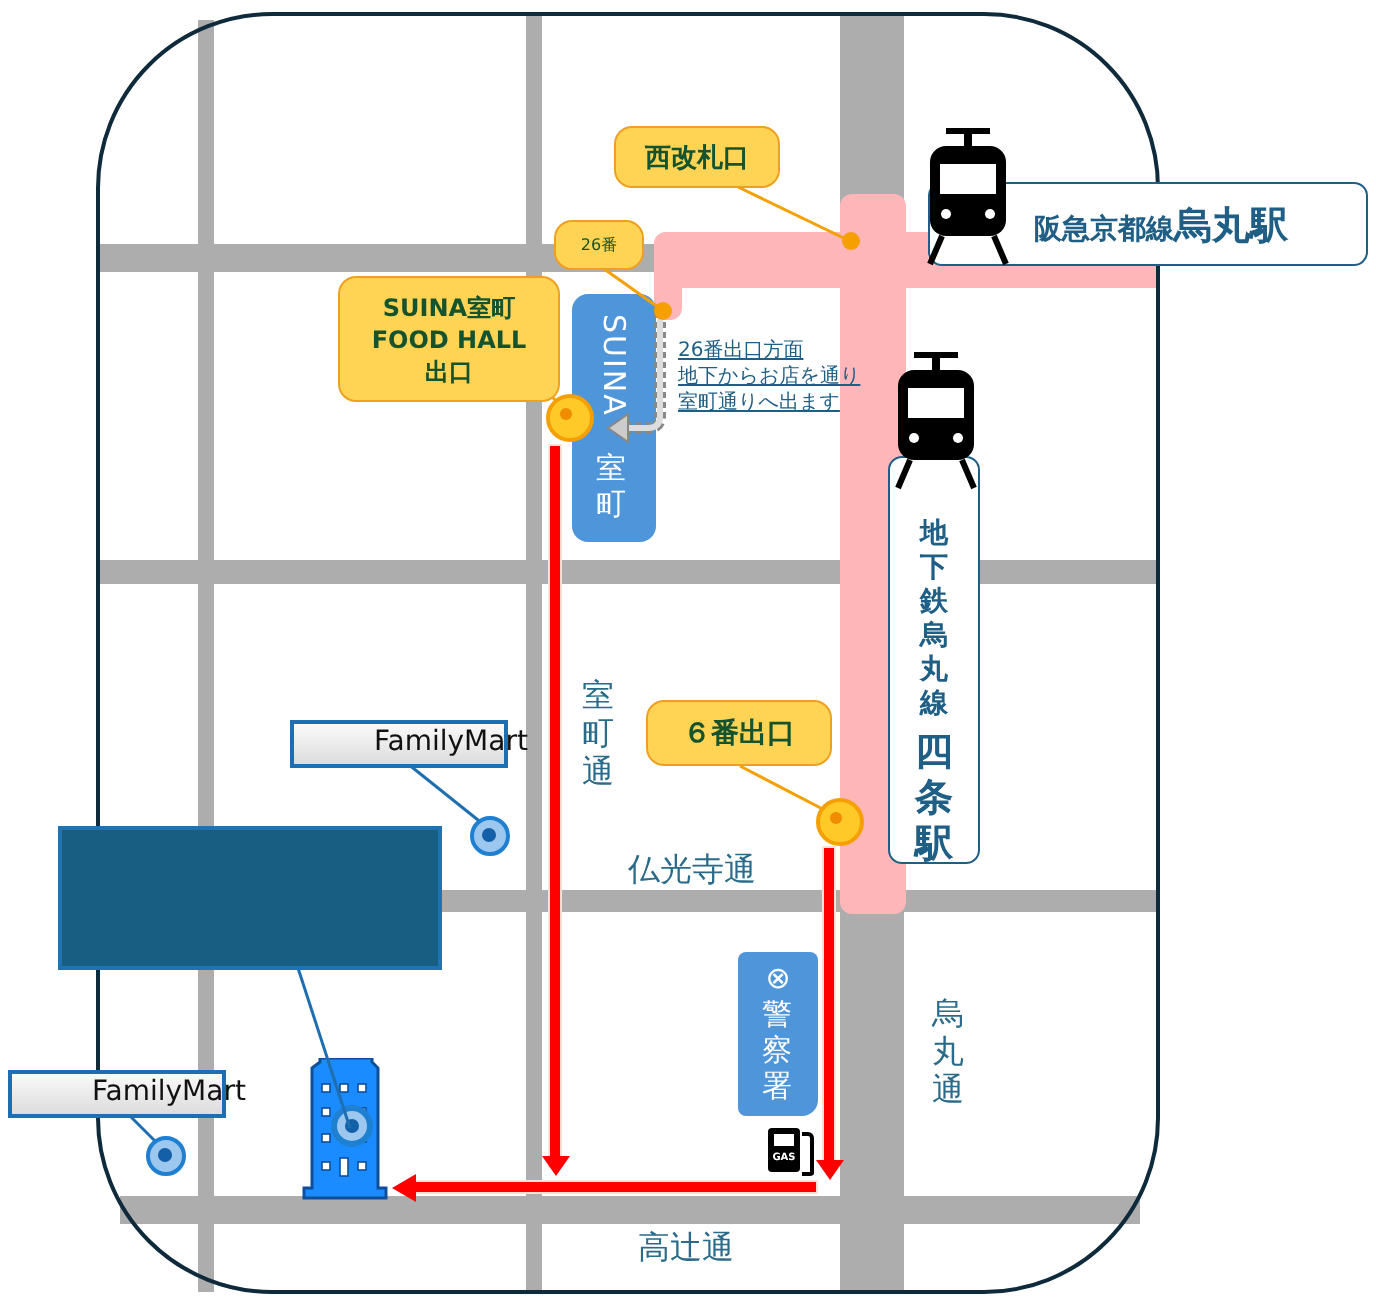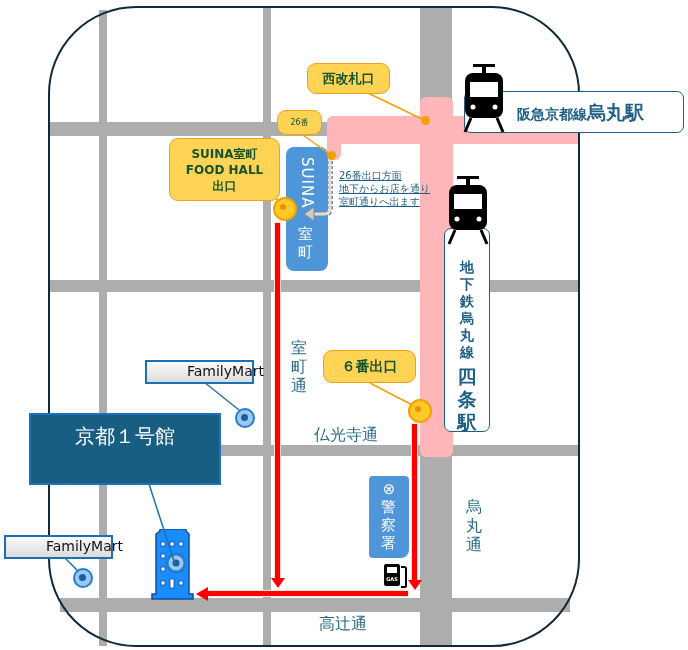--- a/index.html
+++ b/index.html
@@ -85,21 +85,20 @@
       <rect x="28" y="52" width="4" height="4"></rect>
   </g>
   <circle cx="25" cy="34" r="9" fill="#9cc8ef" stroke="#1f7fd0" stroke-width="3"></circle>
   <circle cx="25" cy="34" r="3.5" fill="#135fa8"></circle>
 </svg>
 
 <svg class="abs" style="left:140px; top:480px;" width="40" height="90">
     <line x1="9" y1="4" x2="35" y2="84" stroke="#1f6fb0" stroke-width="1.5"></line>
   </svg>
 <div class="abs" style="left:29px; top:413px; width:192px; height:72px; background:#175e82; border:2px solid #1c73b8; box-sizing:border-box; color:#fff; text-align:center; font-size:20px; line-height:25px; padding-top:9px;">
-  <div>京都１号館</div>
 </div>
 
 <svg class="abs" style="left:200px; top:380px;" width="50" height="40">
     <line x1="4" y1="2" x2="44" y2="34" stroke="#1f6fb0" stroke-width="1.5"></line>
   </svg>
 <div class="fm" style="left:145px; top:360px; width:109px; height:24px;">FamilyMart</div>
 <div class="poi" style="left:235px; top:408px;"></div>
 
 <svg class="abs" style="left:60px; top:555px;" width="30" height="25">
     <line x1="4" y1="2" x2="22" y2="20" stroke="#1f6fb0" stroke-width="1.5"></line>

